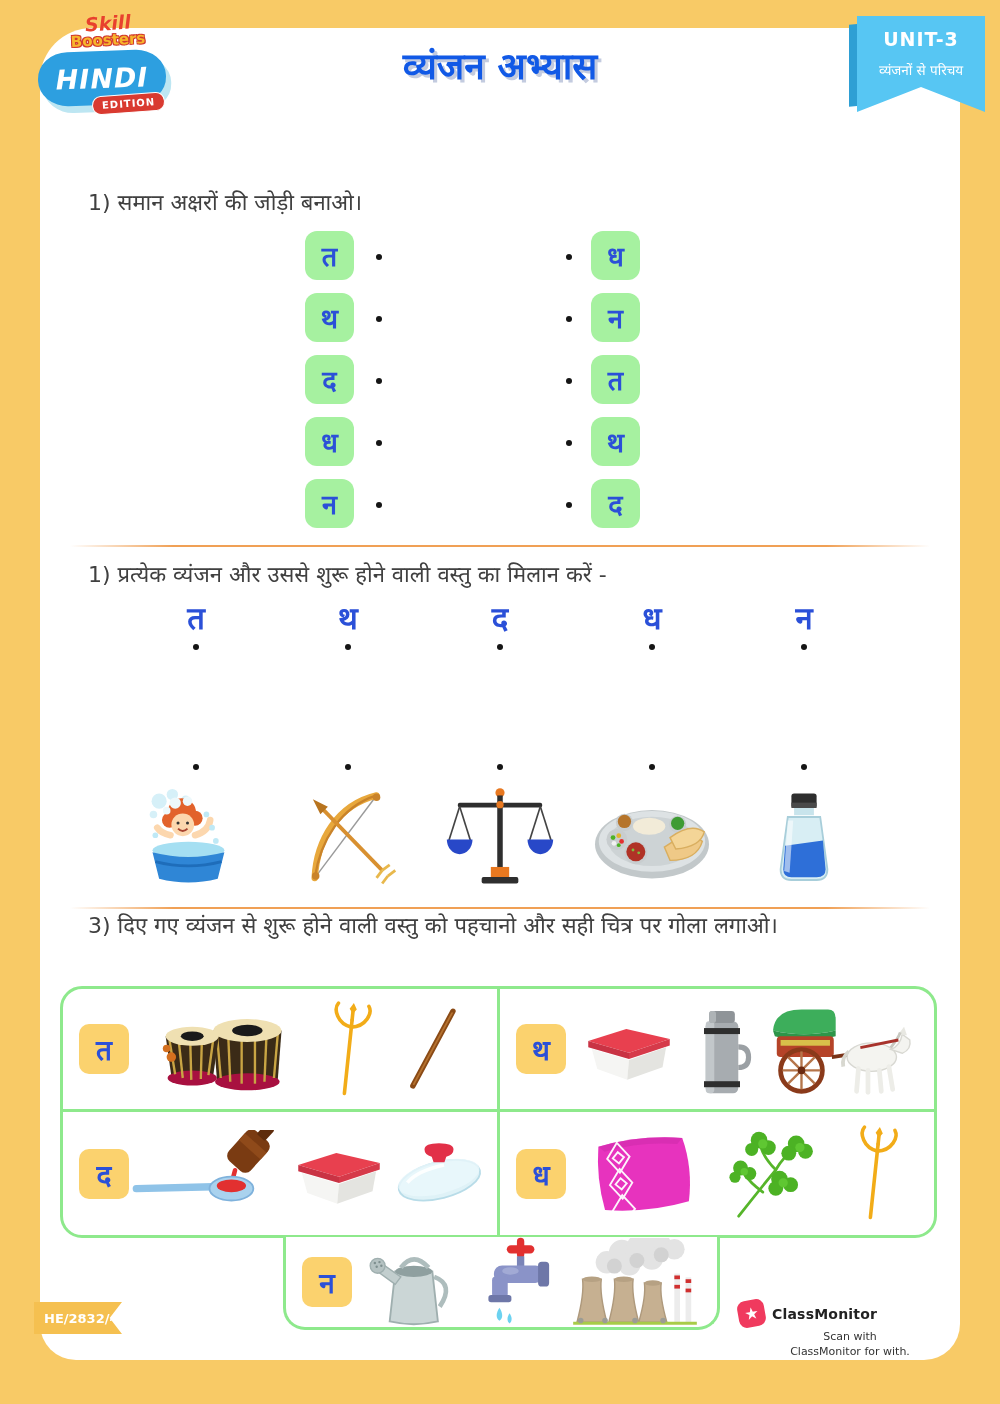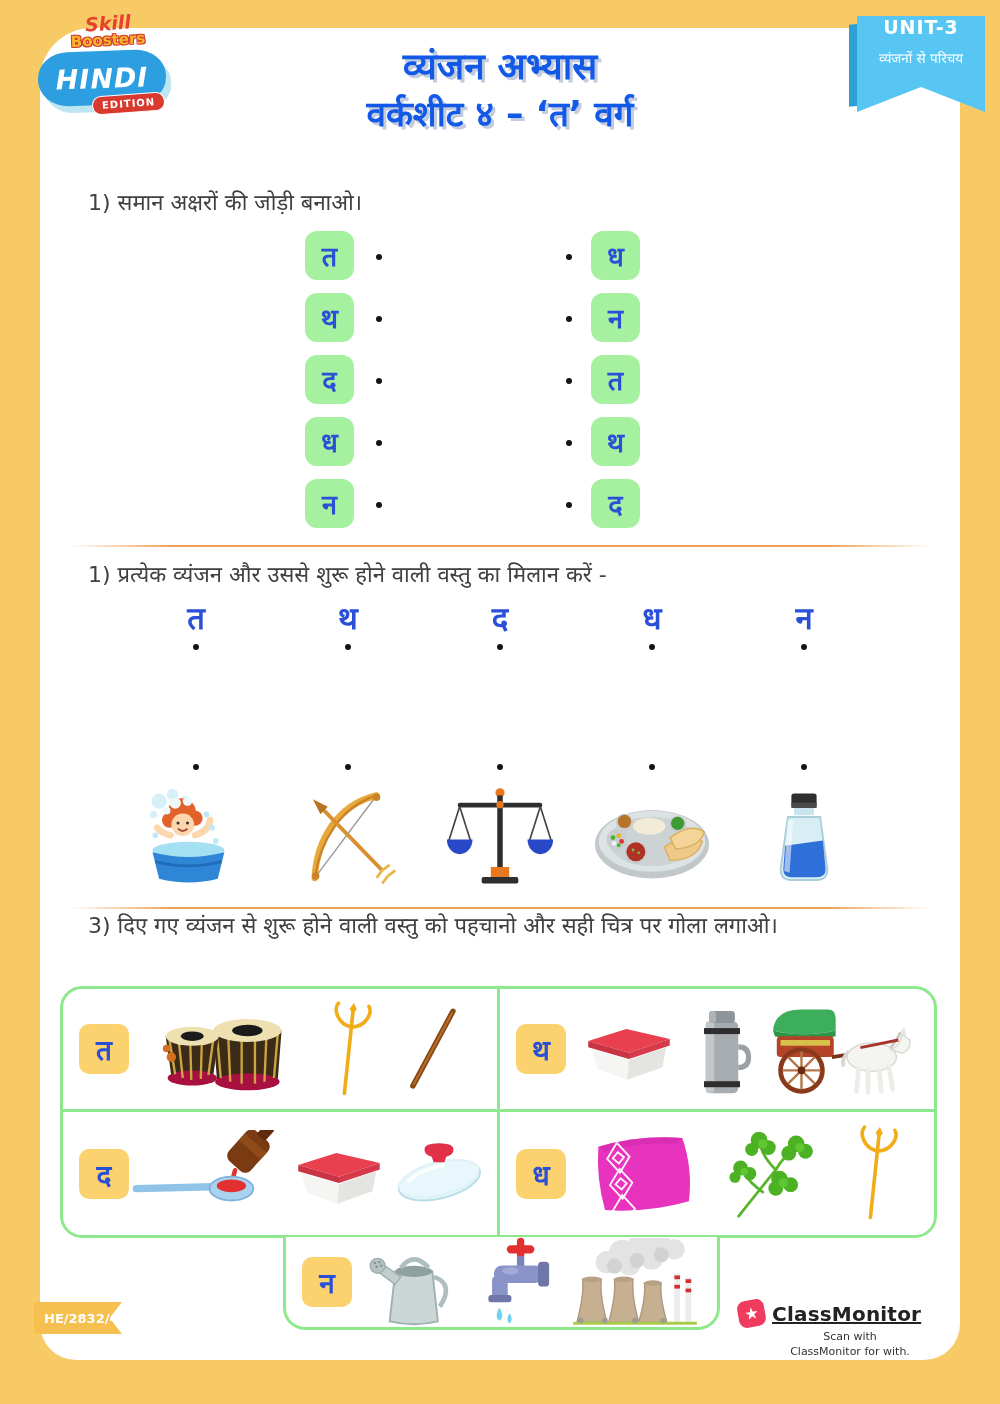--- a/index.html
+++ b/index.html
@@ -30,21 +30,21 @@
   }
   
   .title{position:absolute;left:0;top:44px;width:100%;text-align:center;color:#1159E6;font-weight:bold;}
   .title .t1{font-size:37px;line-height:46px;text-shadow:3px 3px 0 #C3CBDF;}
   .title .t2{font-size:35px;line-height:48px;text-shadow:3px 3px 0 #C3CBDF;}
   
   .badge-fold{position:absolute;left:849px;top:24px;width:16px;height:82px;background:#2E9FD4;transform:skewY(-6deg);}
   .badge{
     position:absolute;left:857px;top:16px;width:128px;height:96px;background:#57C6F3;
     clip-path:polygon(0 0,100% 0,100% 100%,50% 74%,0 100%);
-    color:#fff;text-align:center;box-sizing:border-box;
+    color:#fff;text-align:center;box-sizing:border-box;padding-top:12px;
   }
   .badge .u{font-size:19px;font-weight:bold;letter-spacing:1px;}
   .badge .s{font-size:13.5px;margin-top:11px;}
   
   .instr{position:absolute;left:88px;color:#404040;font-size:22px;}
   
   .ex1-rows{position:absolute;left:305px;top:231px;}
   .m-row{position:relative;width:334px;height:49px;margin-bottom:13px;}
   .lbox{
     position:absolute;width:49px;height:49px;background:#A6F1A0;border-radius:12px;
@@ -87,40 +87,39 @@
     position:absolute;left:34px;top:1302px;width:88px;height:32px;background:#F5C050;
     clip-path:polygon(0 0,100% 0,86% 50%,100% 100%,0 100%);
     color:#fff;font-size:13px;font-weight:bold;display:flex;align-items:center;padding-left:10px;box-sizing:border-box;
   }
   .brand{position:absolute;left:738px;top:1300px;width:210px;}
   .brand-top{display:flex;align-items:center;}
   .brand-mark{
     width:27px;height:27px;background:#F03A5E;border-radius:8px;transform:rotate(-10deg);
     color:#fff;font-size:16px;display:flex;align-items:center;justify-content:center;flex-shrink:0;
   }
-  .brand-name{font-size:20px;font-weight:bold;color:#222;margin-left:7px;letter-spacing:0.2px;text-decoration:underline;}
+  .brand-name{font-size:14px;font-weight:bold;color:#222;margin-left:7px;letter-spacing:0.2px;}
   .brand-tag{font-size:11px;color:#333;text-align:center;width:180px;margin-left:22px;line-height:15px;margin-top:2px;}
 </style>
 </head>
 <body>
 
 <div class="white-area"></div>
 
 <div class="logo">
   <div class="skill">Skill</div>
   <div class="boosters">Boosters</div>
   <div class="cloud">
     <span>HINDI</span>
   </div>
   <div class="edition">EDITION</div>
 </div>
 
 <div class="title">
   <div class="t1">व्यंजन अभ्यास</div>
-  <div class="t2">वर्कशीट ४ – ‘त’  वर्ग</div>
 </div>
 
 <div class="badge-fold"></div>
 <div class="badge">
   <div class="u">UNIT-3</div>
   <div class="s">व्यंजनों से परिचय</div>
 </div>
 
 <div class="instr" style="top:186px;">1) समान अक्षरों की जोड़ी बनाओ।</div>
 <div class="ex1-rows">

